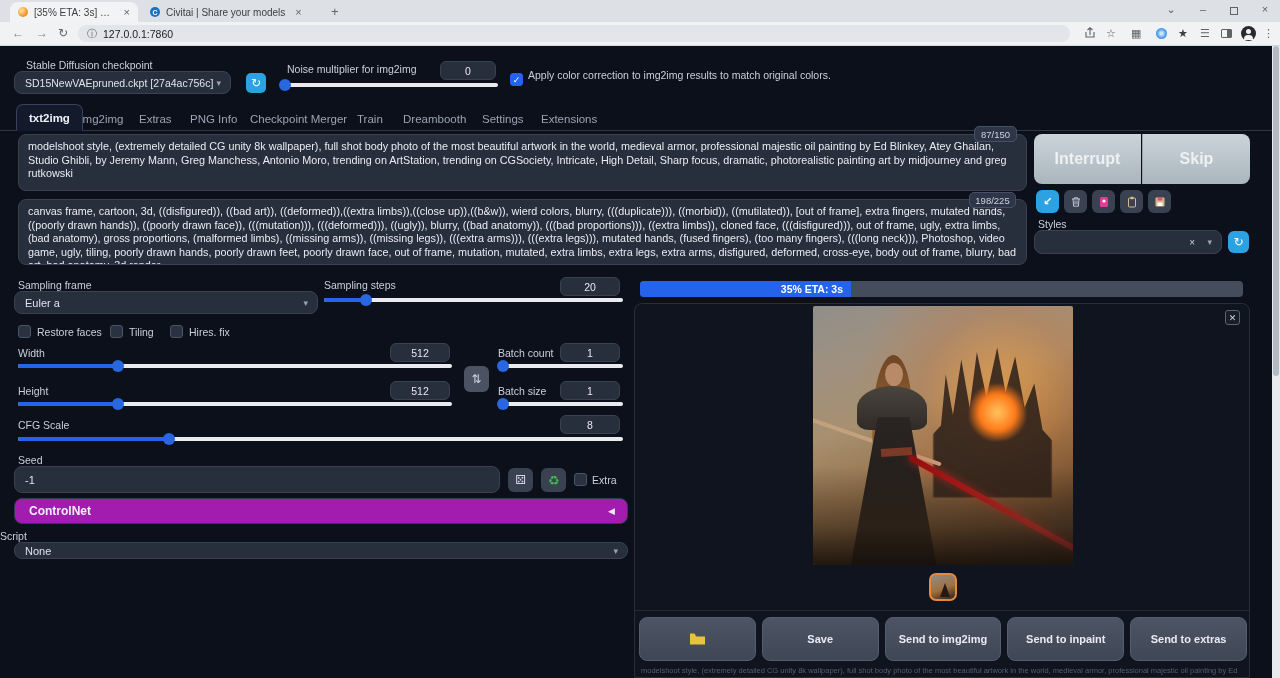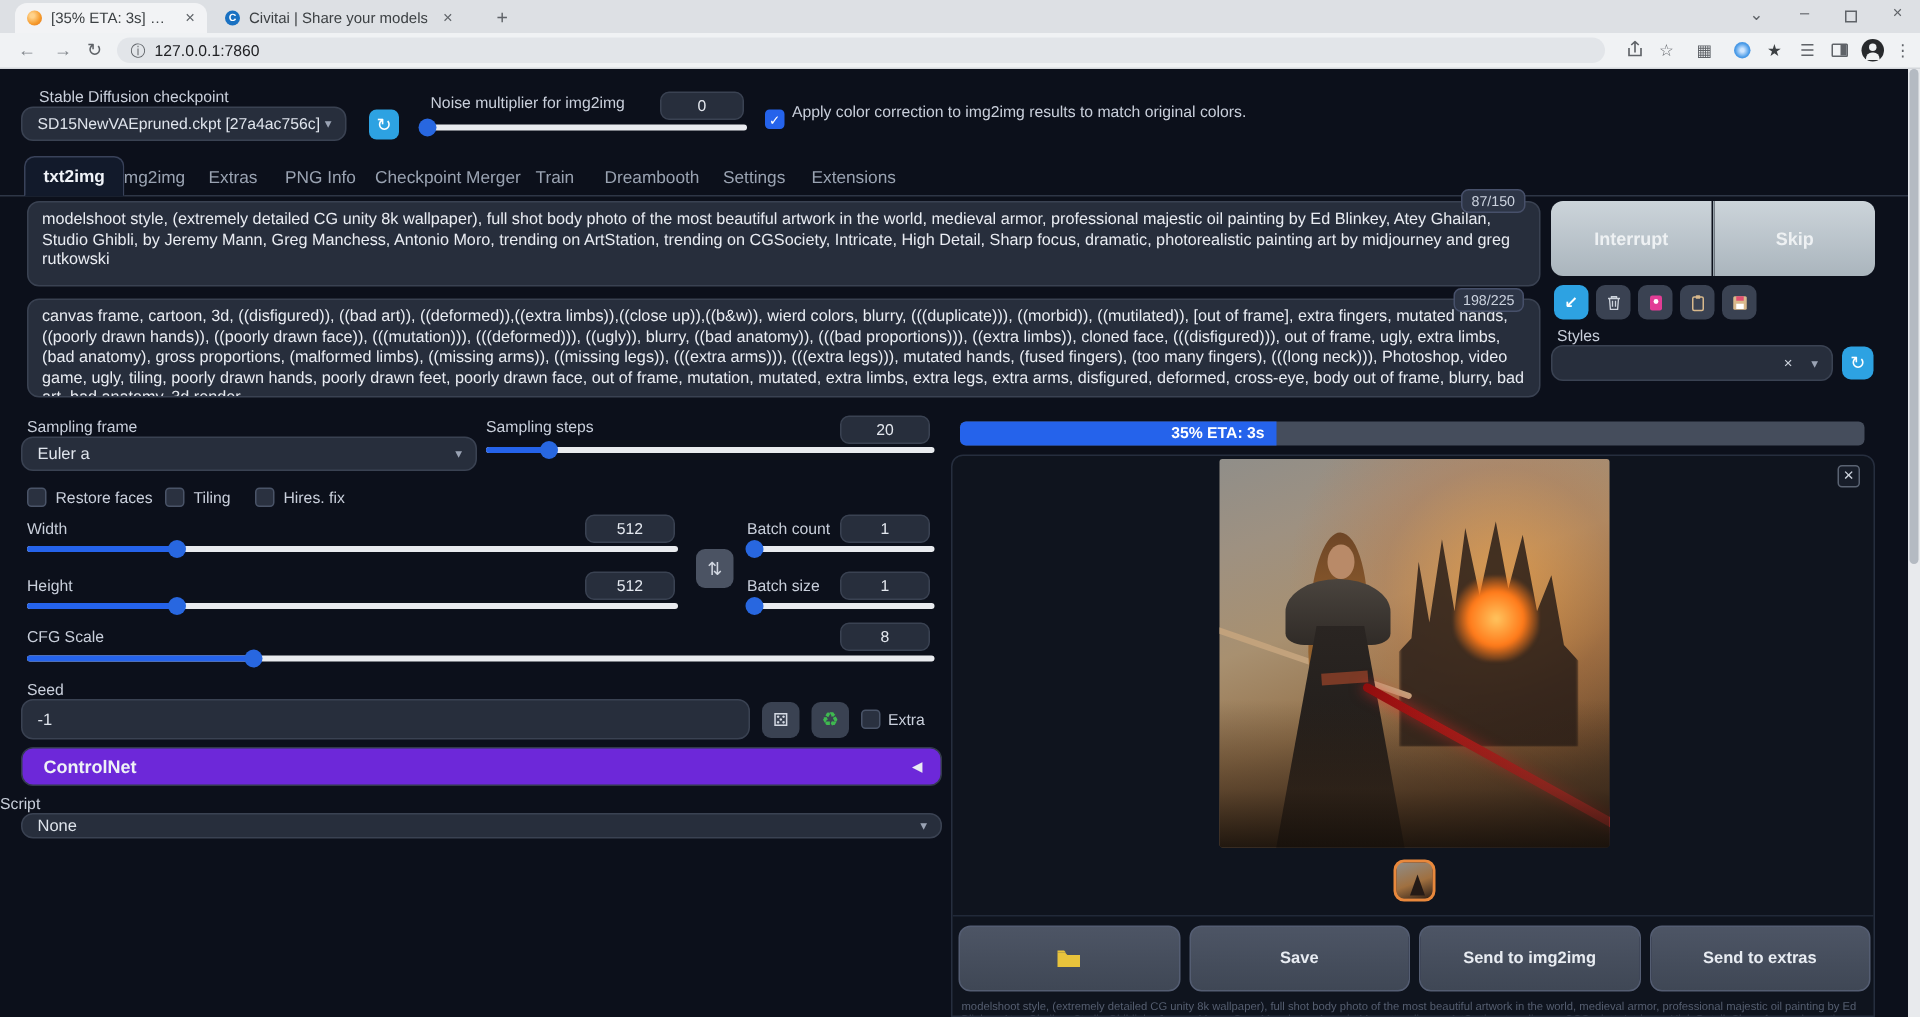--- a/index.html
+++ b/index.html
@@ -64,30 +64,30 @@
 
   
   .ta { position:absolute; left:18px; width:1009px; background:#272e3c; border:1px solid #3a4252; border-radius:8px;
         color:#e9ecf2; font-size:10.8px; line-height:13.5px; padding:5px 9px; resize:none; overflow:hidden;
         font-family:"Liberation Sans","DejaVu Sans",sans-serif; }
   .counter { position:absolute; height:16px; background:#2d3546; border:1px solid #47506a; border-radius:5px;
              color:#cbd2de; font-size:9.5px; display:flex; align-items:center; justify-content:center; z-index:3; }
 
   
   .stopbtn { position:absolute; top:88px; height:50px; background:linear-gradient(180deg,#ccd4da,#aab5bd);
-             color:#eef1f3; font-weight:600; font-size:12px; display:flex; align-items:center; justify-content:center; }
+             color:#eef1f3; font-weight:600; font-size:16px; display:flex; align-items:center; justify-content:center; }
   .minibtn { position:absolute; top:144px; width:23px; height:23px; border-radius:6px; background:#3a4252;
              display:flex; align-items:center; justify-content:center; }
 
   
   .seed-input { position:absolute; background:#272e3c; border:1px solid #3a4252; border-radius:8px;
                 color:#dfe4ec; font-size:11px; padding:0 10px; display:flex; align-items:center; }
   .tool { position:absolute; width:25px; height:24px; border-radius:6px; background:#3a4252;
           display:flex; align-items:center; justify-content:center; font-size:12px; color:#d3d8e2; }
-  .accordion { position:absolute; left:14px; top:452px; width:614px; height:26px; background:#6d28d9;
+  .accordion { position:absolute; left:14px; top:452px; width:614px; height:26px; background:#a21caf;
                border:1px solid #333b4c; border-radius:8px; display:flex; align-items:center; }
   .accordion .at { font-size:12px; font-weight:bold; color:#eef1f6; margin-left:14px; }
   .accordion .arr { position:absolute; right:12px; color:#e9ecf2; font-size:9px; }
 
   
   .progress { position:absolute; left:640px; top:235px; width:603px; height:16px; background:#454d5c; border-radius:4px; }
   .pfill { position:absolute; left:0; top:0; height:16px; width:35%; background:#2563eb; border-radius:4px 0 0 4px; }
   .plabel { position:absolute; right:8px; top:2px; font-size:10.5px; font-weight:bold; color:#fff; white-space:nowrap;margin-left:12px; }
   .preview { position:absolute; left:634px; top:257px; width:616px; height:375px; background:#0f141e;
              border:1px solid #262e3e; border-radius:8px 8px 0 0; overflow:hidden; }
@@ -367,20 +367,21 @@
       <div class="gsep"></div>
       <div class="gbtns">
         <div class="gbtn">
           <svg width="17" height="14" viewBox="0 0 17 14">
               <path d="M1 3h5l1.6 1.6H16v8H1z" fill="#e8c33c"></path>
               <path d="M1 3V1.6h4.4L6.6 3" fill="#e8c33c"></path>
             </svg>
         </div>
         <div class="gbtn">Save</div>
         <div class="gbtn">Send to img2img</div>
+        <div class="gbtn">Send to inpaint</div>
         <div class="gbtn">Send to extras</div>
       </div>
       <div class="ginfo">modelshoot style, (extremely detailed CG unity 8k wallpaper), full shot body photo of the most beautiful artwork in the world, medieval armor, professional majestic oil painting by Ed Blinkey, Atey Ghailan, Studio Ghibli, by Jeremy Mann, Greg Manchess, Antonio Moro, trending on ArtStation, trending on CGSociety, Intricate, High Detail, Sharp focus, dramatic, photorealistic painting art by midjourney and greg rutkowski</div>
     </div>
 
   </div>
 
   <div class="pg-scroll"></div>
   <div class="pg-thumb"></div>
 

